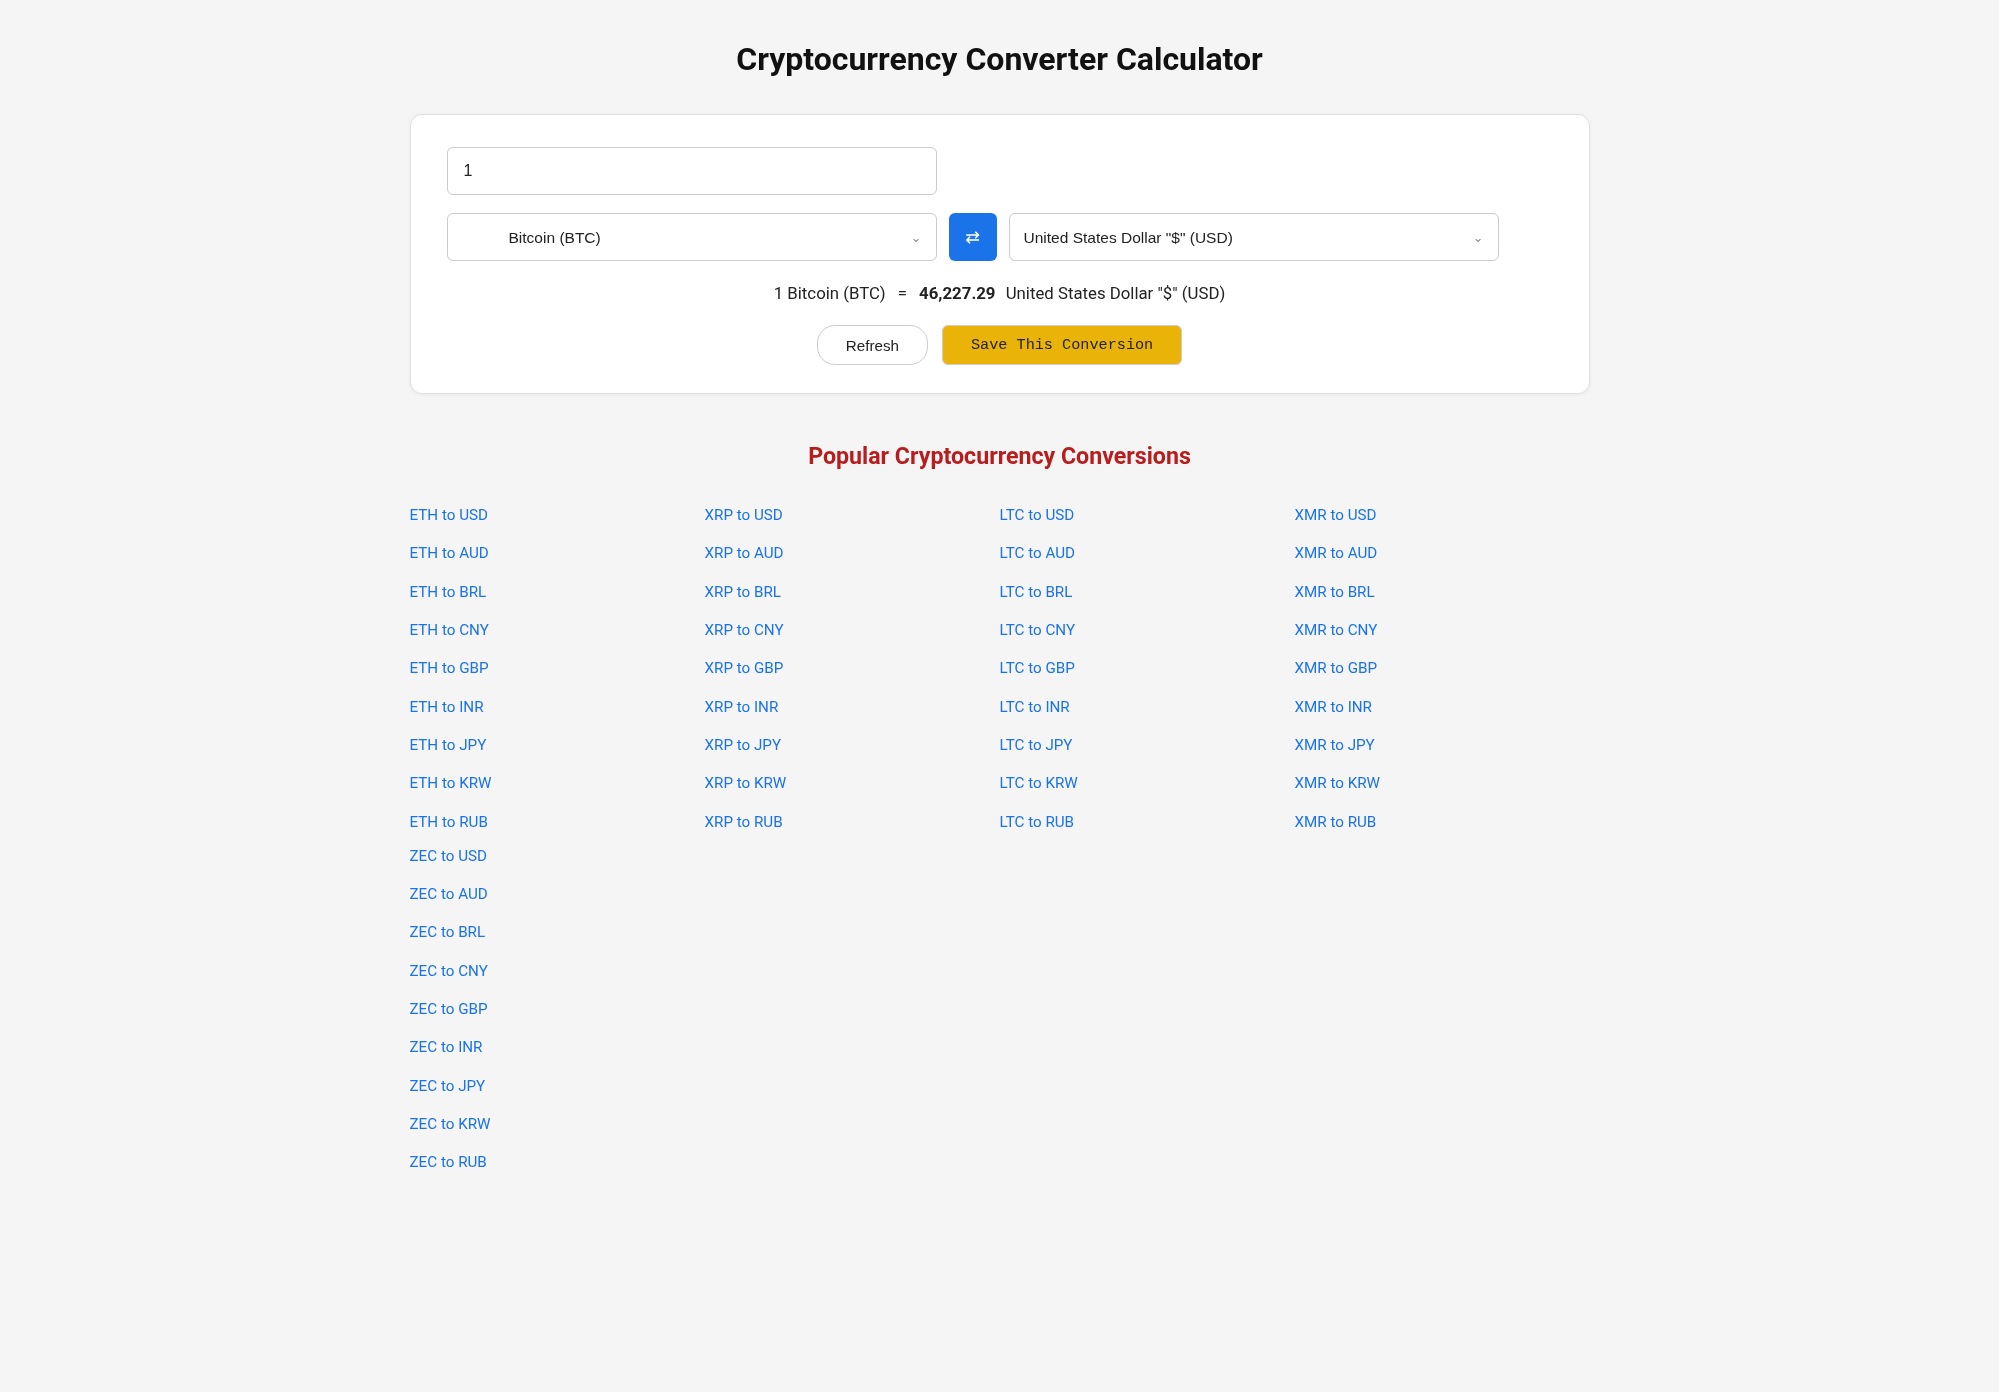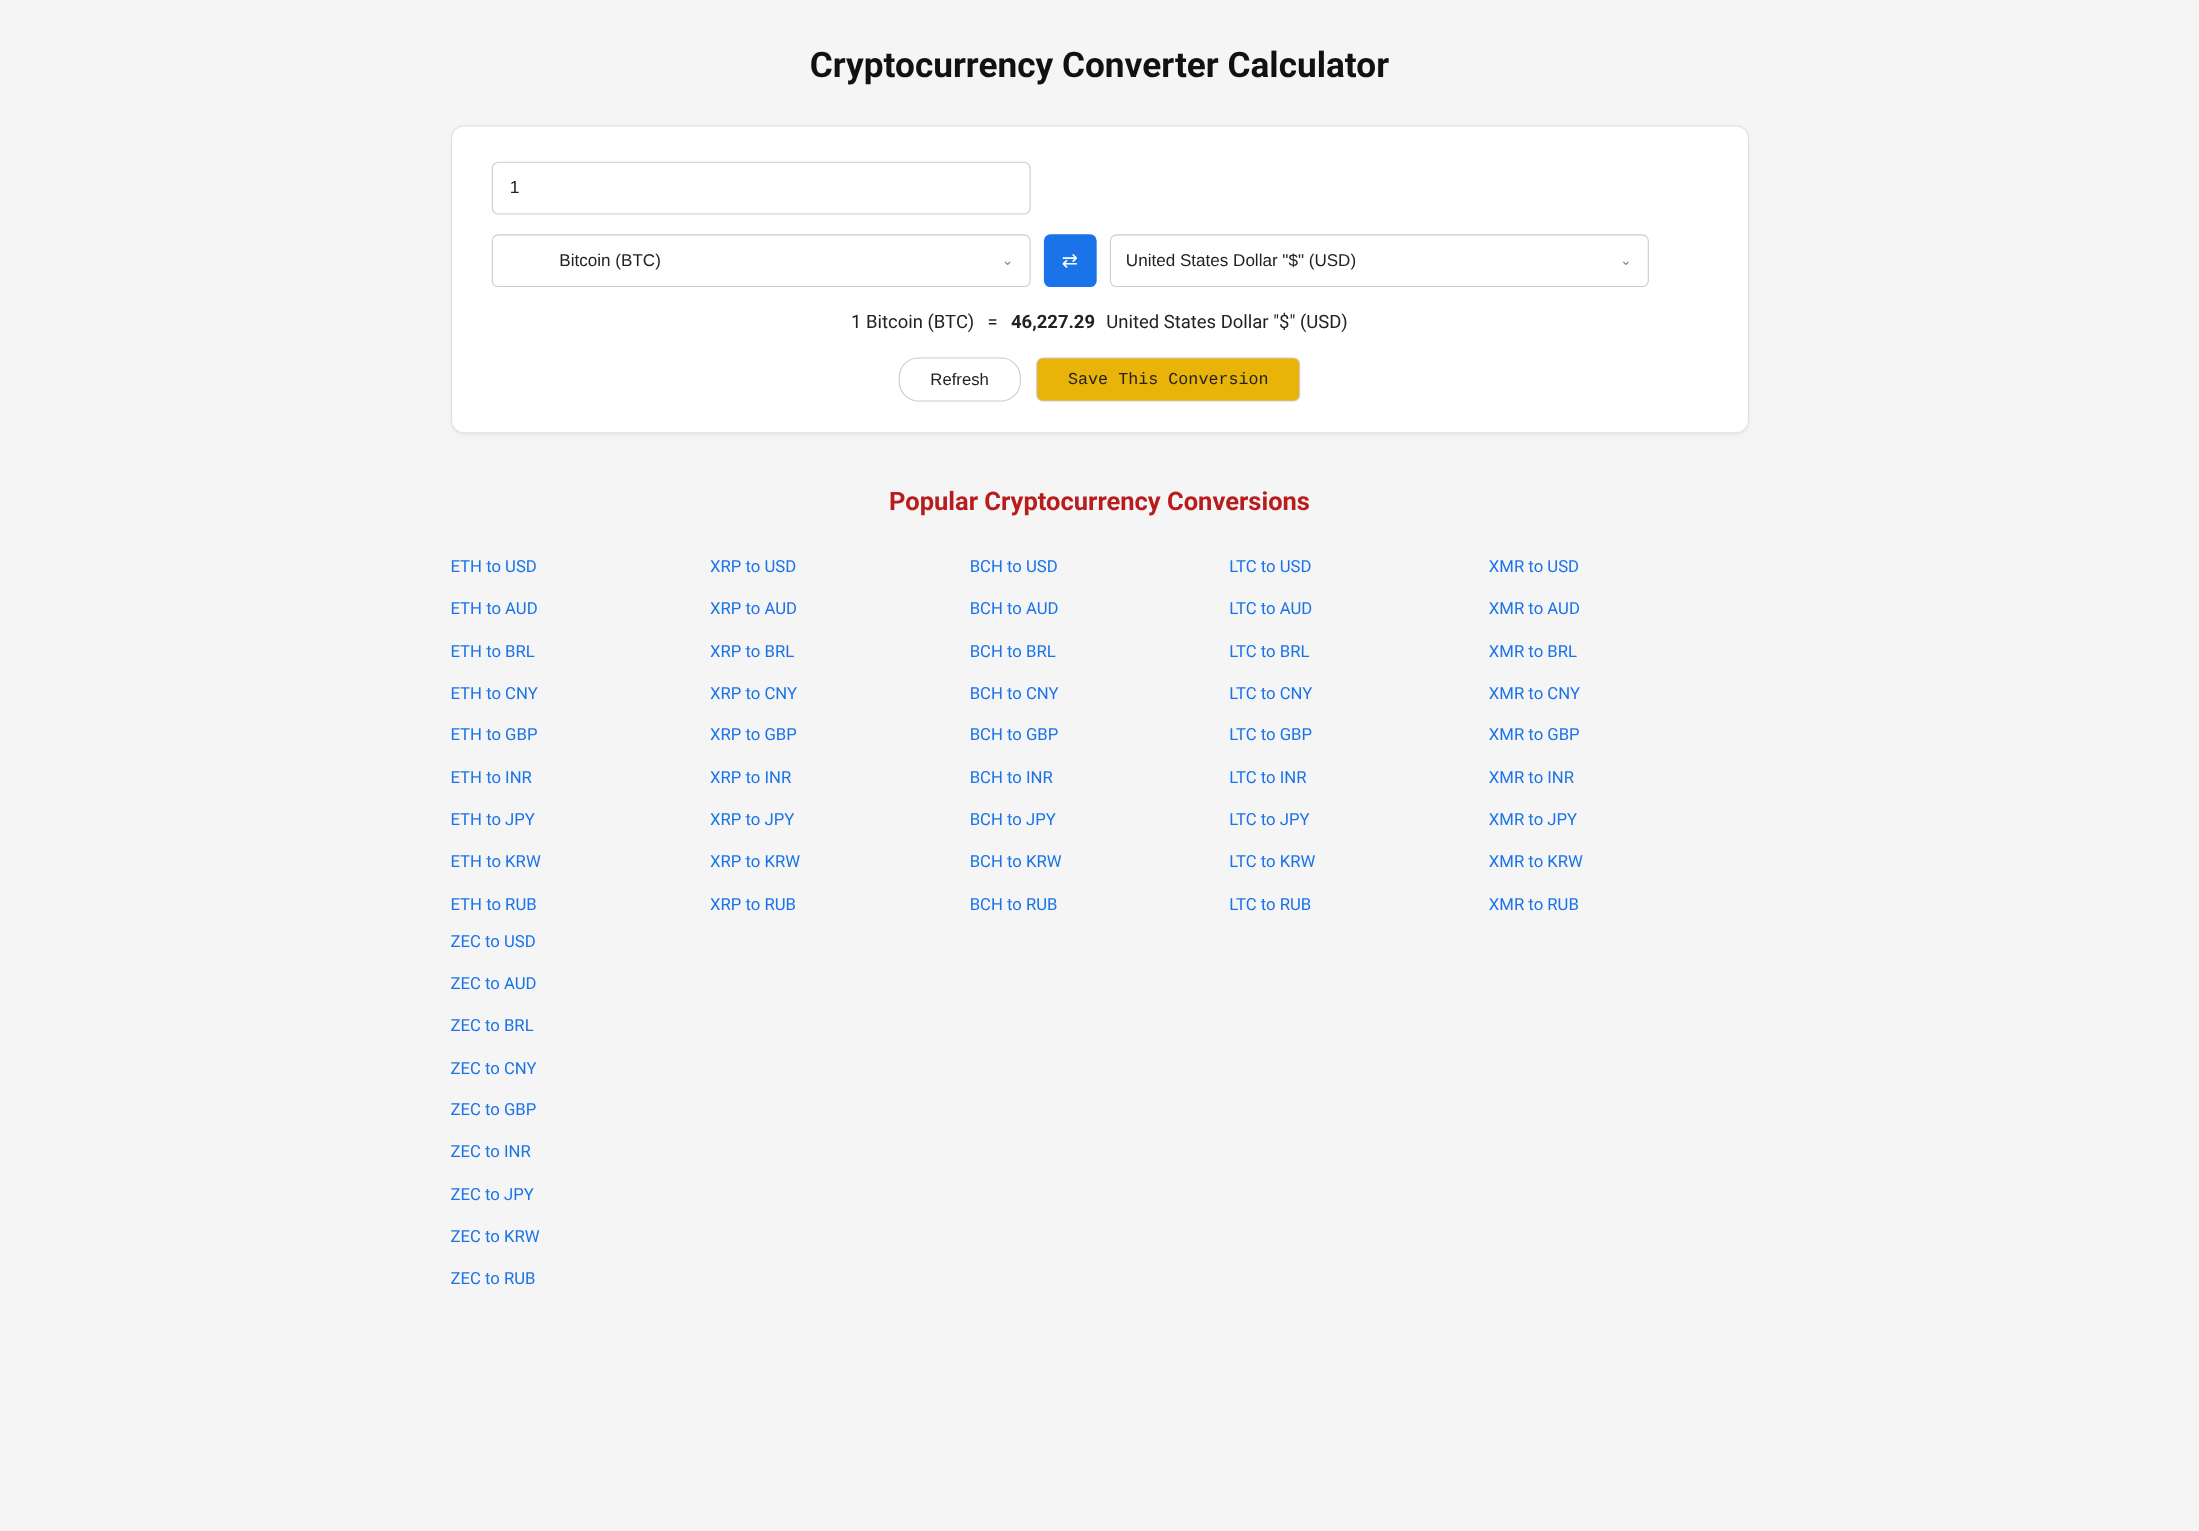--- a/index.html
+++ b/index.html
@@ -176,21 +176,21 @@
     .popular-title {
       text-align: center;
       font-size: 1.45rem;
       font-weight: 700;
       color: #b91c1c;
       margin-bottom: 28px;
     }
 
     .conversions-grid {
       display: grid;
-      grid-template-columns: repeat(5, 1fr);
+      grid-template-columns: repeat(4, 1fr);
       gap: 0;
       margin-top: 20px;
     }
 
     .conversion-col {
       display: flex;
       flex-direction: column;
       gap: 4px;
     }
 
@@ -287,31 +287,20 @@
           <a class="conversion-link" href="#">XRP to AUD</a>
           <a class="conversion-link" href="#">XRP to BRL</a>
           <a class="conversion-link" href="#">XRP to CNY</a>
           <a class="conversion-link" href="#">XRP to GBP</a>
           <a class="conversion-link" href="#">XRP to INR</a>
           <a class="conversion-link" href="#">XRP to JPY</a>
           <a class="conversion-link" href="#">XRP to KRW</a>
           <a class="conversion-link" href="#">XRP to RUB</a>
         </div>
         <div class="conversion-col">
-          <a class="conversion-link" href="#">BCH to USD</a>
-          <a class="conversion-link" href="#">BCH to AUD</a>
-          <a class="conversion-link" href="#">BCH to BRL</a>
-          <a class="conversion-link" href="#">BCH to CNY</a>
-          <a class="conversion-link" href="#">BCH to GBP</a>
-          <a class="conversion-link" href="#">BCH to INR</a>
-          <a class="conversion-link" href="#">BCH to JPY</a>
-          <a class="conversion-link" href="#">BCH to KRW</a>
-          <a class="conversion-link" href="#">BCH to RUB</a>
-        </div>
-        <div class="conversion-col">
           <a class="conversion-link" href="#">LTC to USD</a>
           <a class="conversion-link" href="#">LTC to AUD</a>
           <a class="conversion-link" href="#">LTC to BRL</a>
           <a class="conversion-link" href="#">LTC to CNY</a>
           <a class="conversion-link" href="#">LTC to GBP</a>
           <a class="conversion-link" href="#">LTC to INR</a>
           <a class="conversion-link" href="#">LTC to JPY</a>
           <a class="conversion-link" href="#">LTC to KRW</a>
           <a class="conversion-link" href="#">LTC to RUB</a>
         </div>

